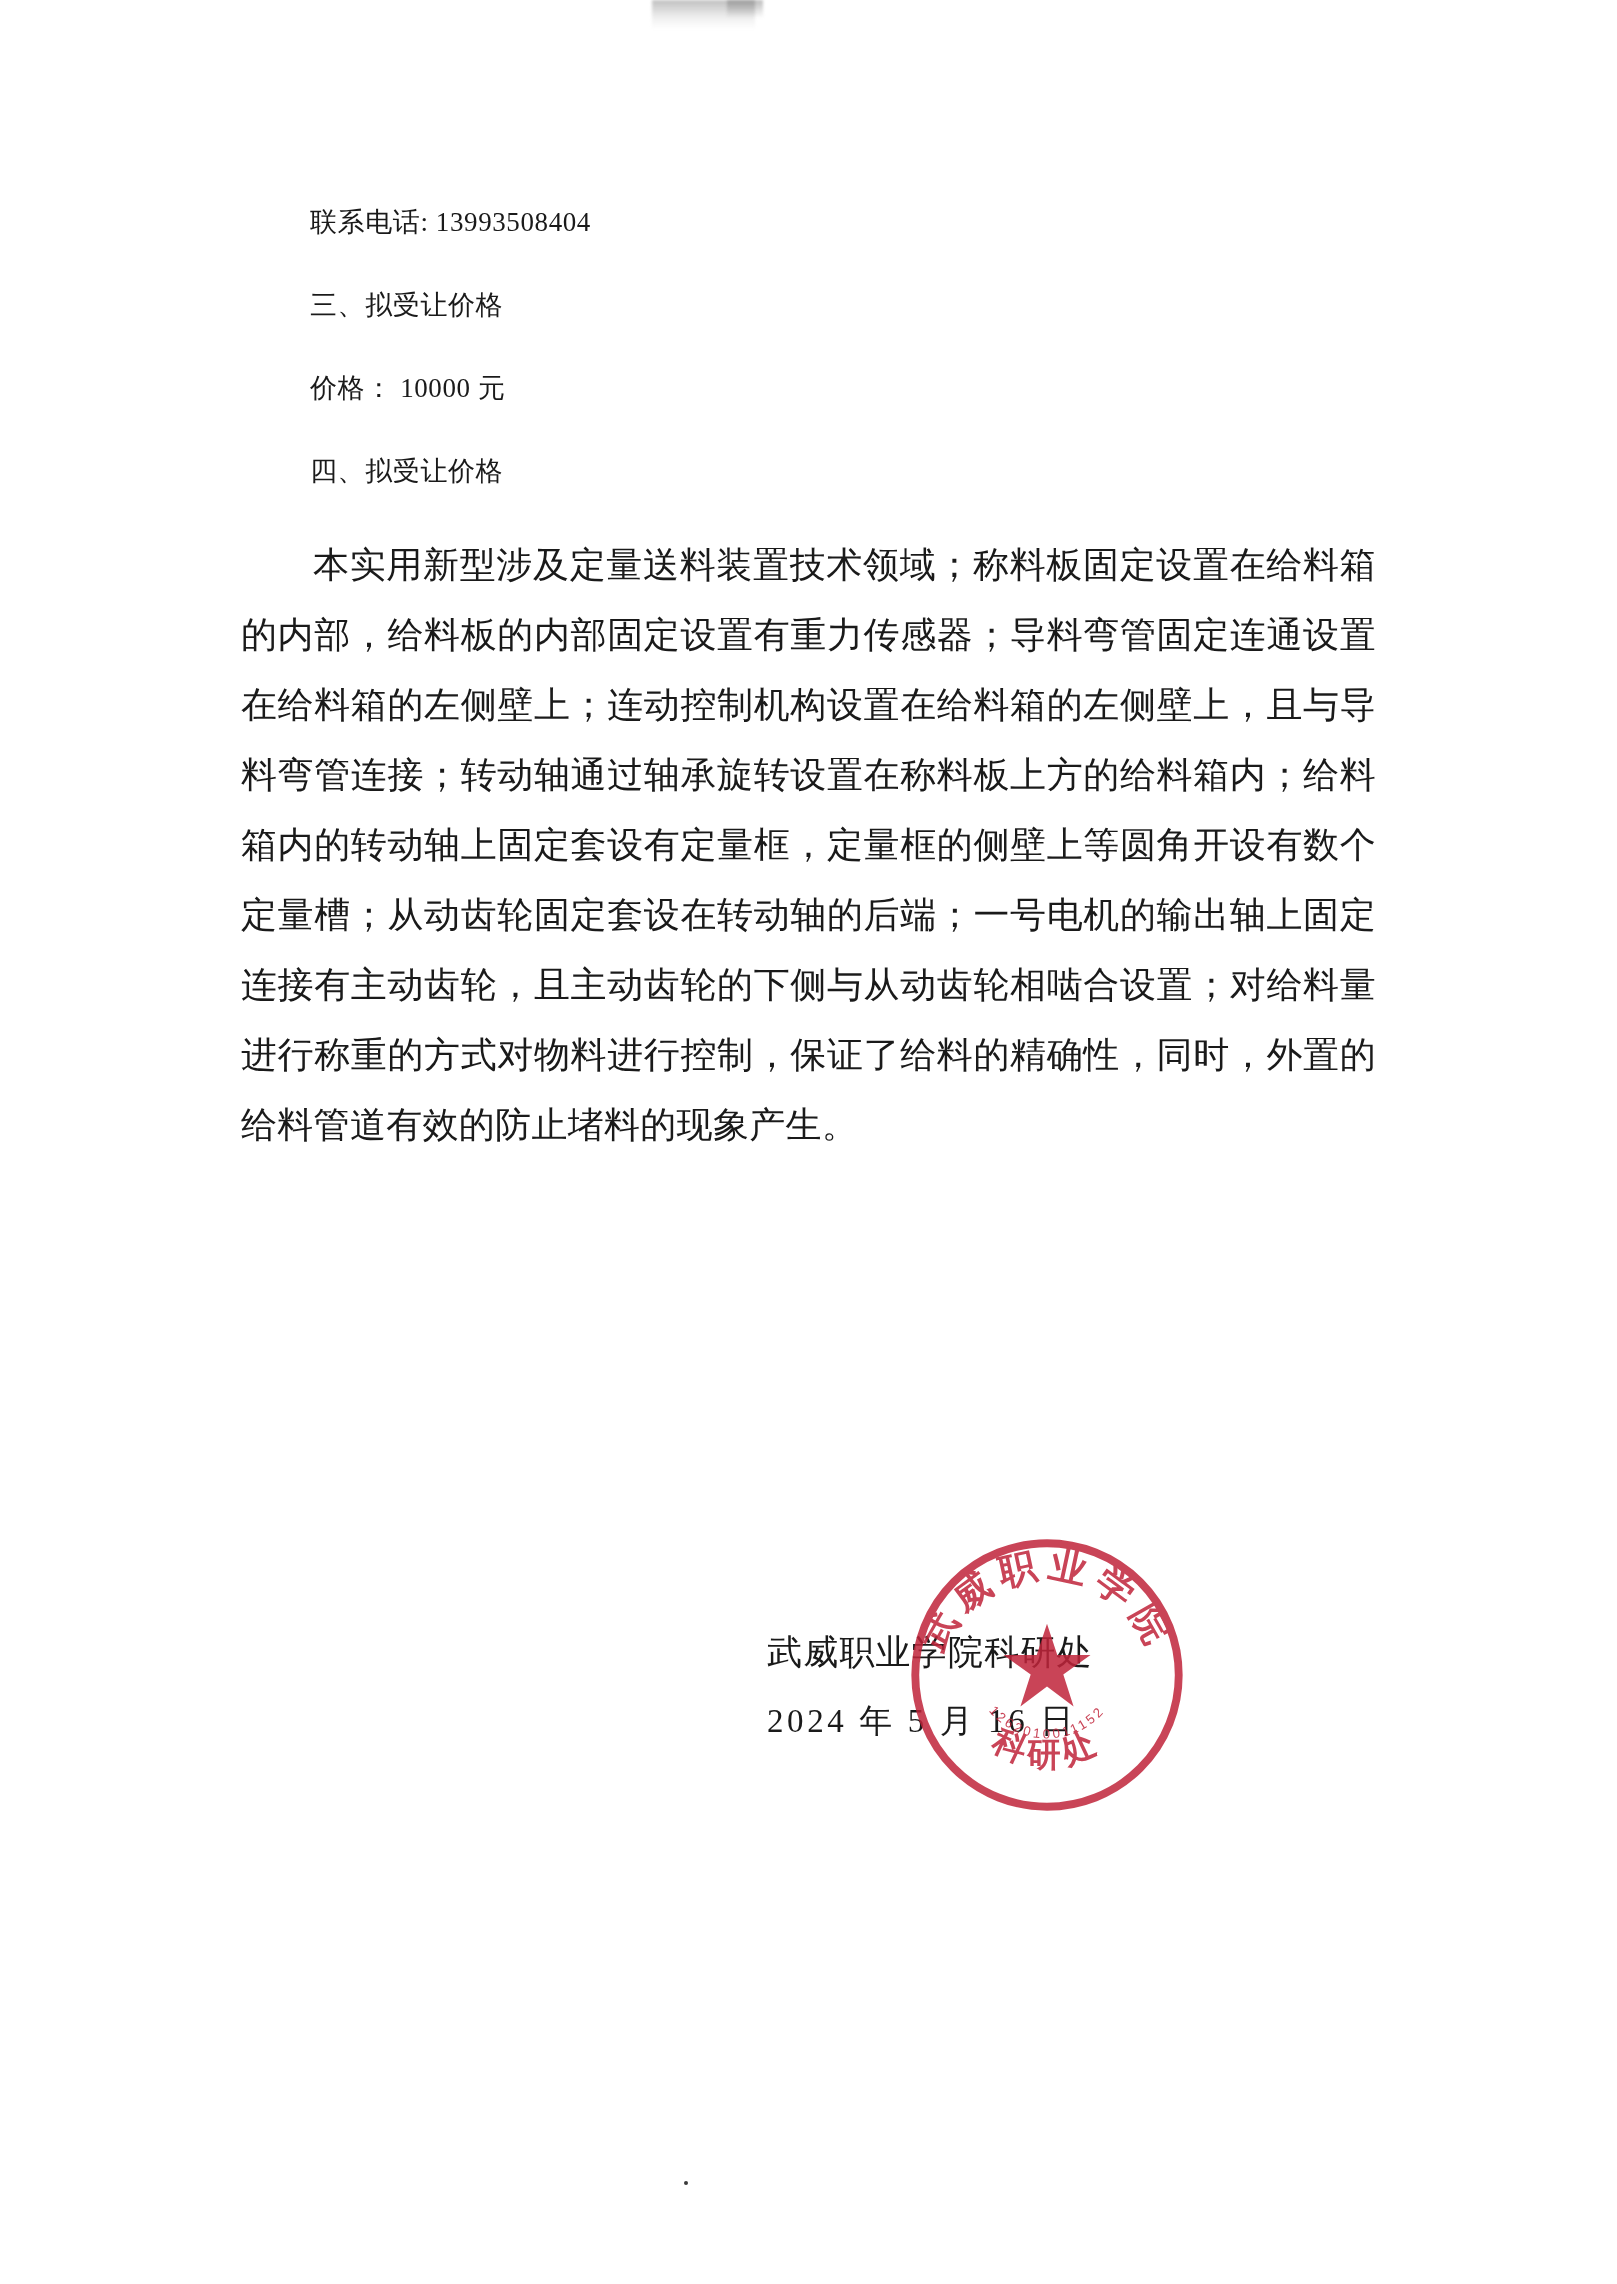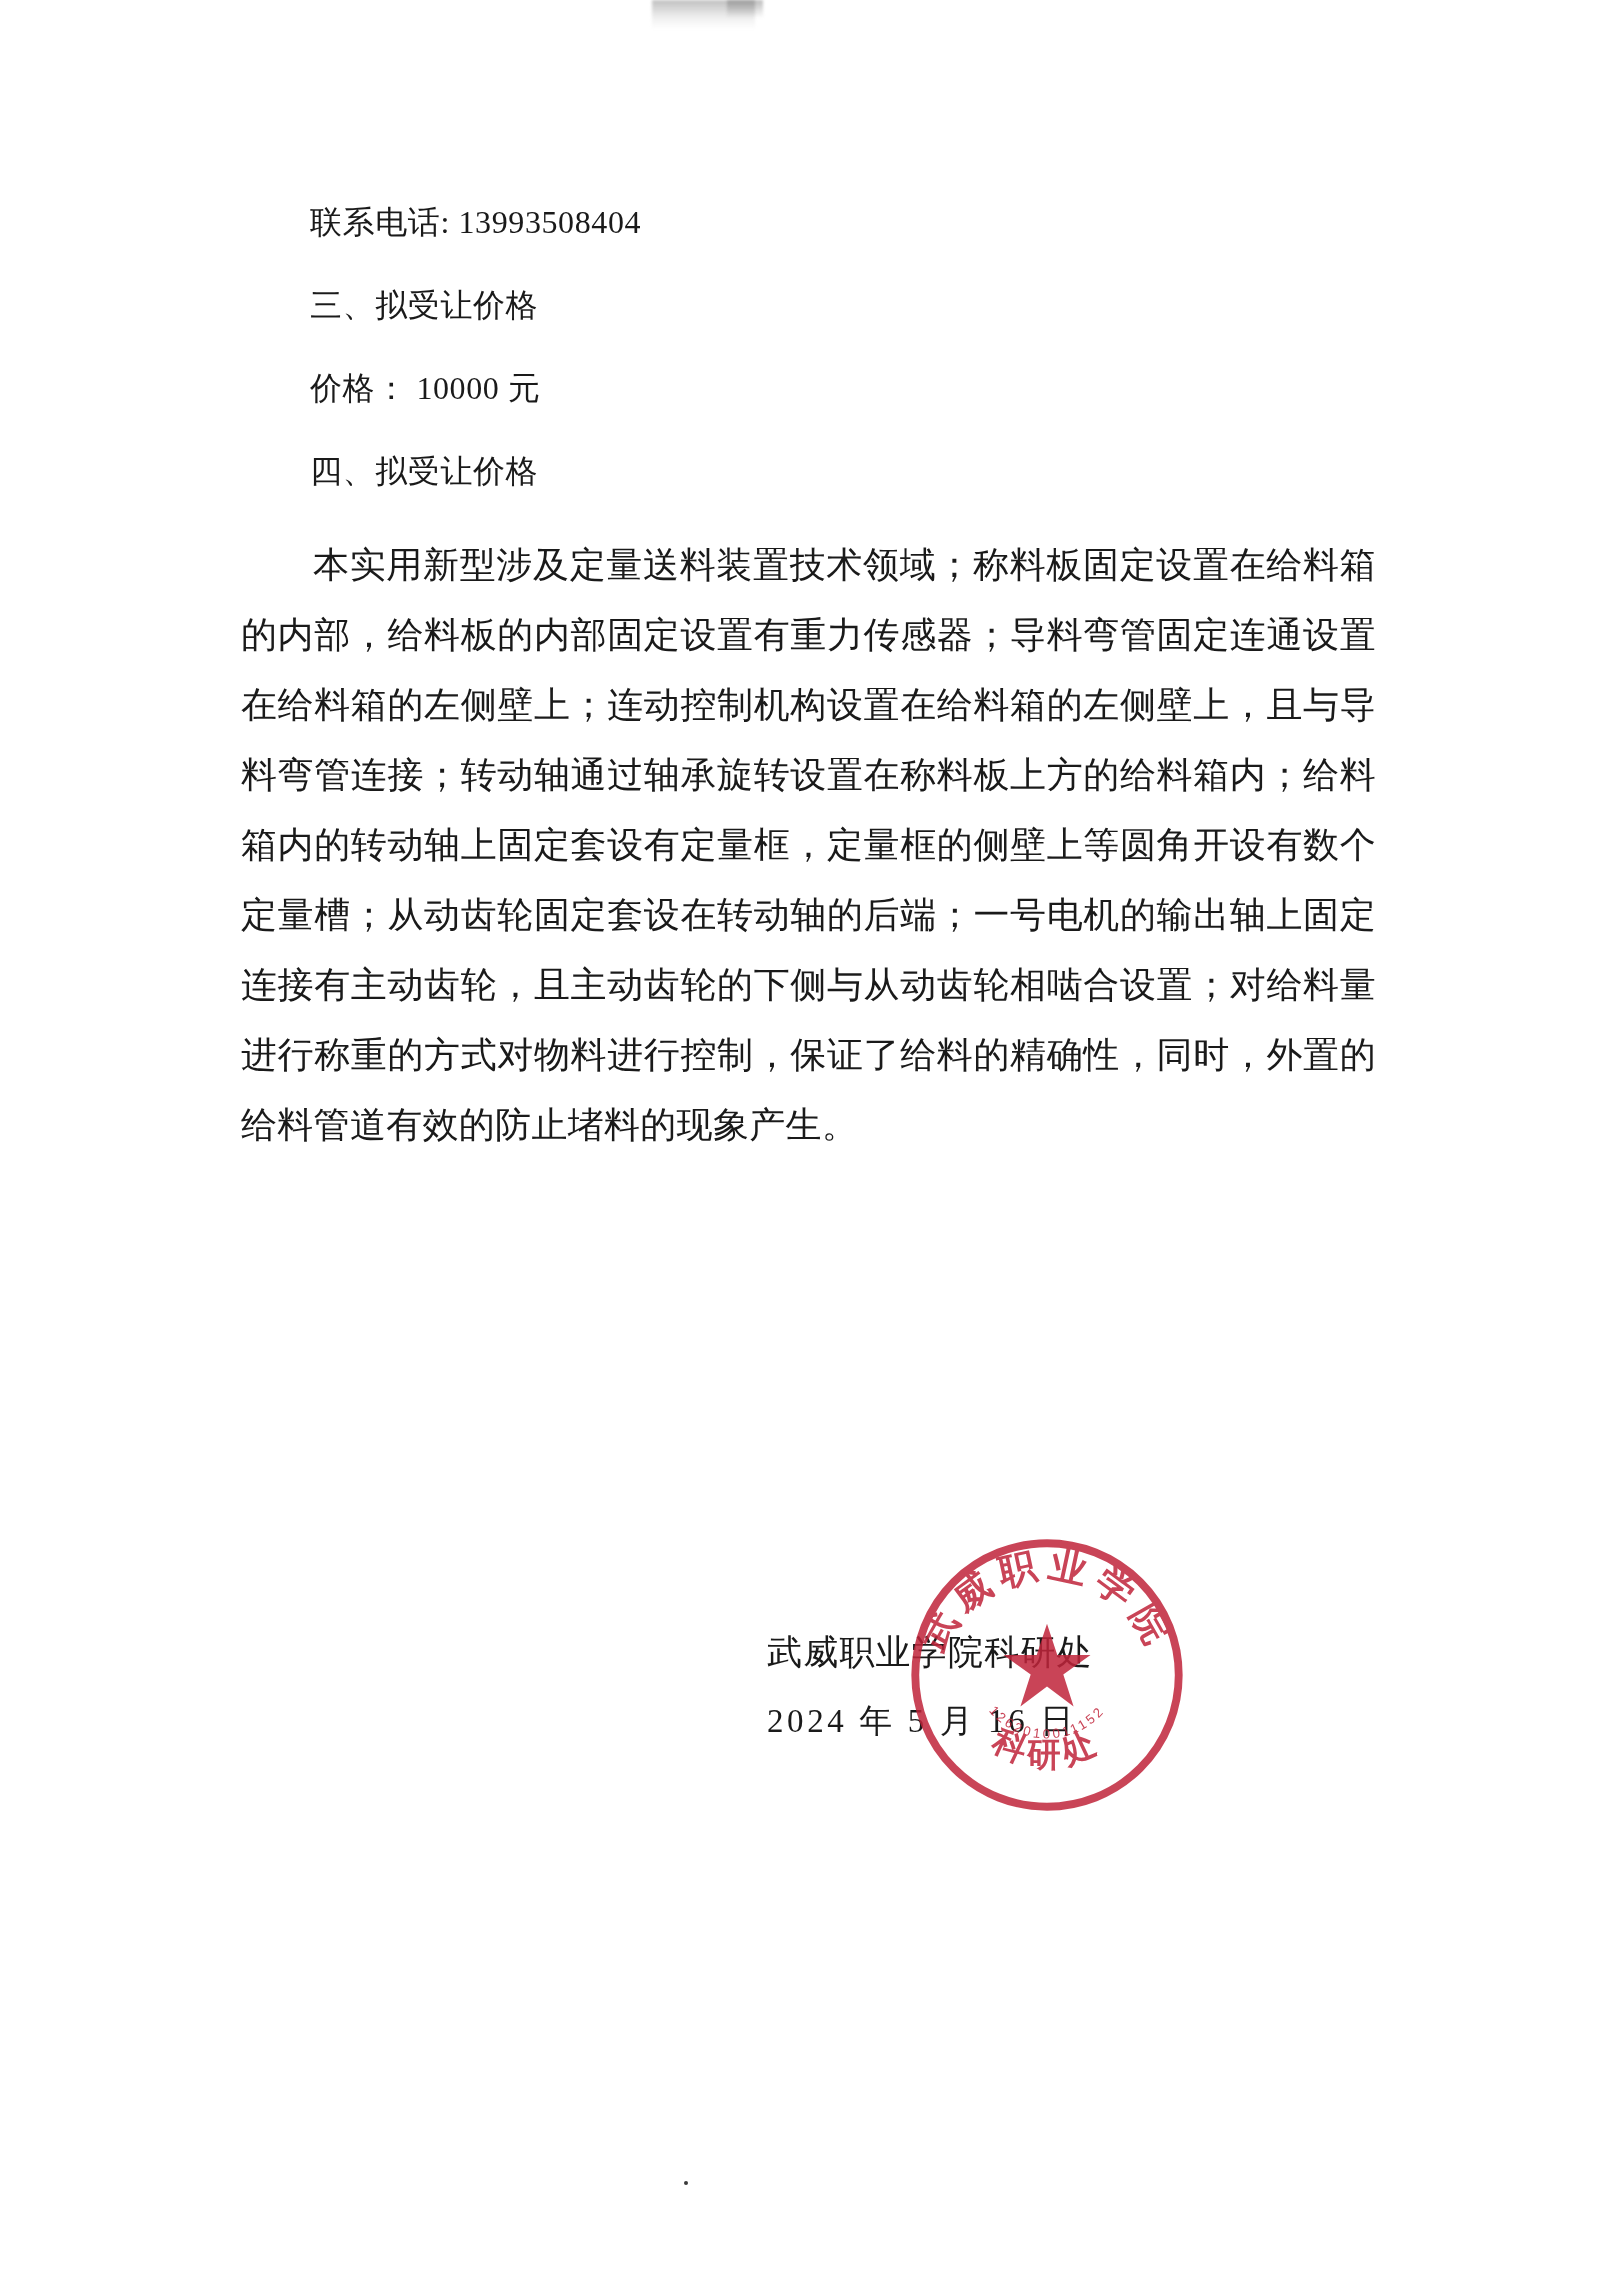--- a/index.html
+++ b/index.html
@@ -42,21 +42,21 @@
   }
 
   .doc-body {
     position: absolute;
     left: 241px;
     top: 181px;
     width: 1147px;
   }
 
   .line {
-    font-size: 32px;
+    font-size: 27px;
     line-height: 83px;
     letter-spacing: 0.6px;
     white-space: nowrap;
   }
 
   .indent-1 {
     padding-left: 69px;
   }
 
   .para {

